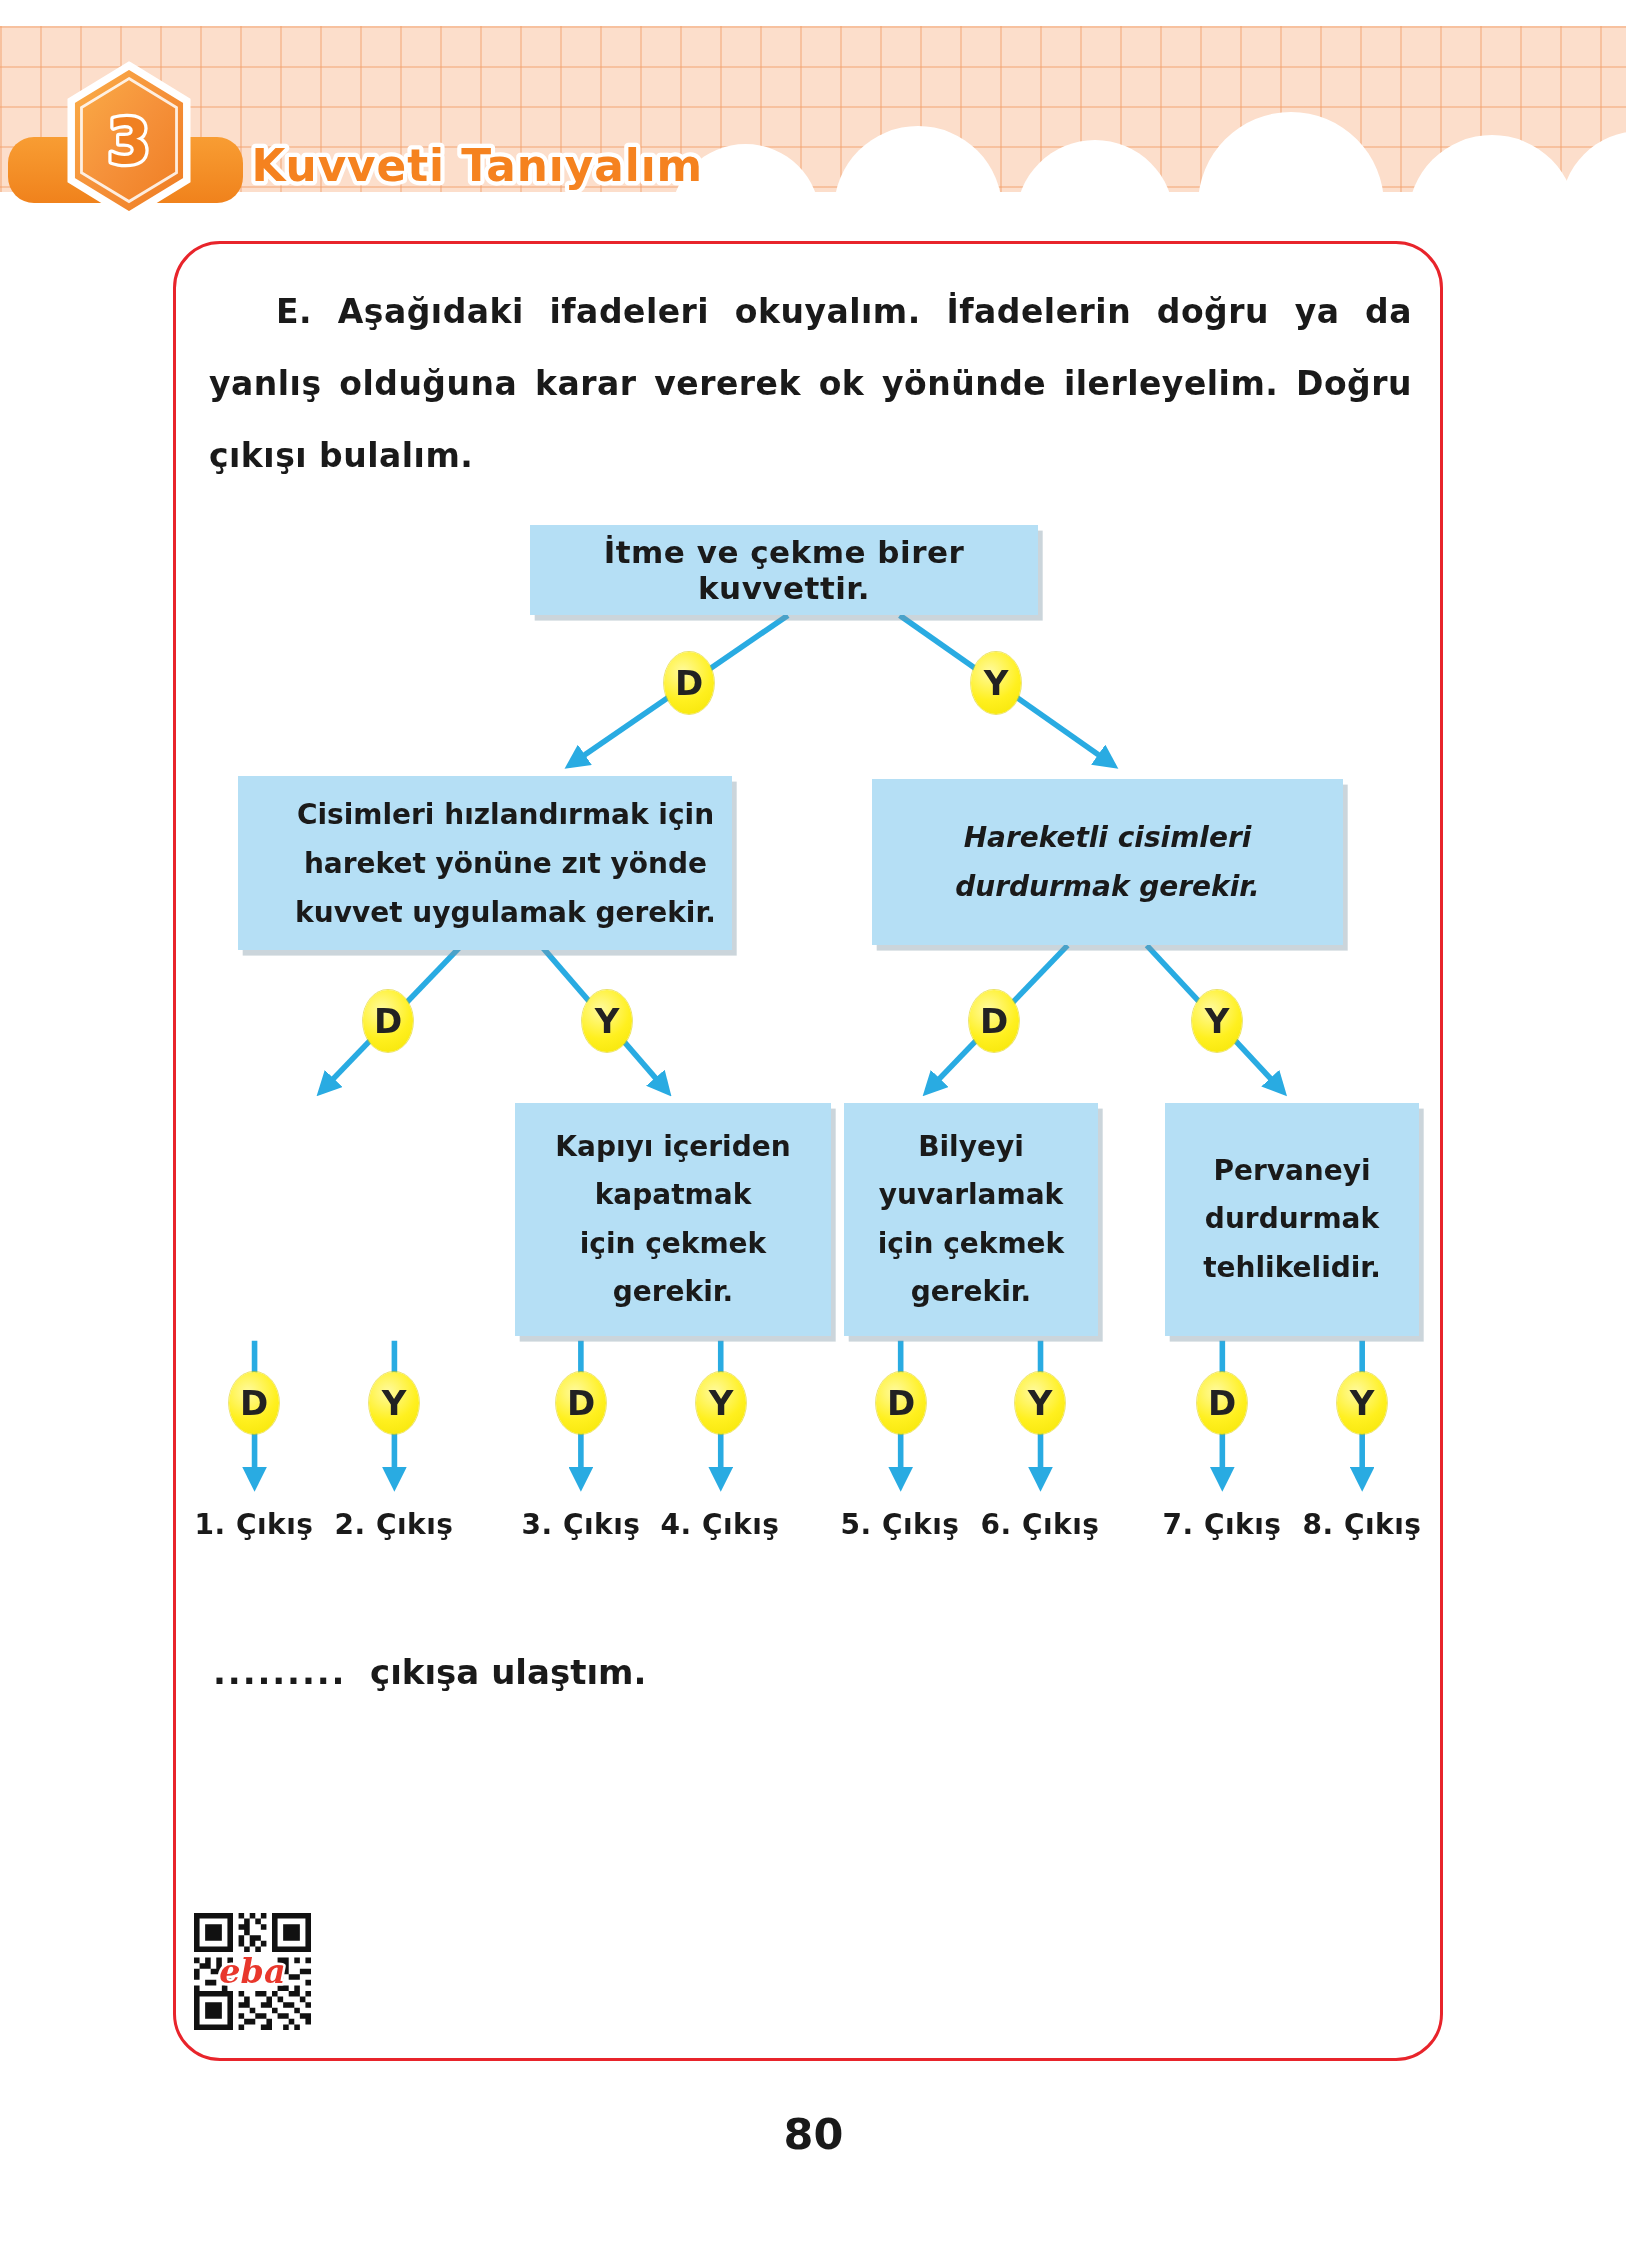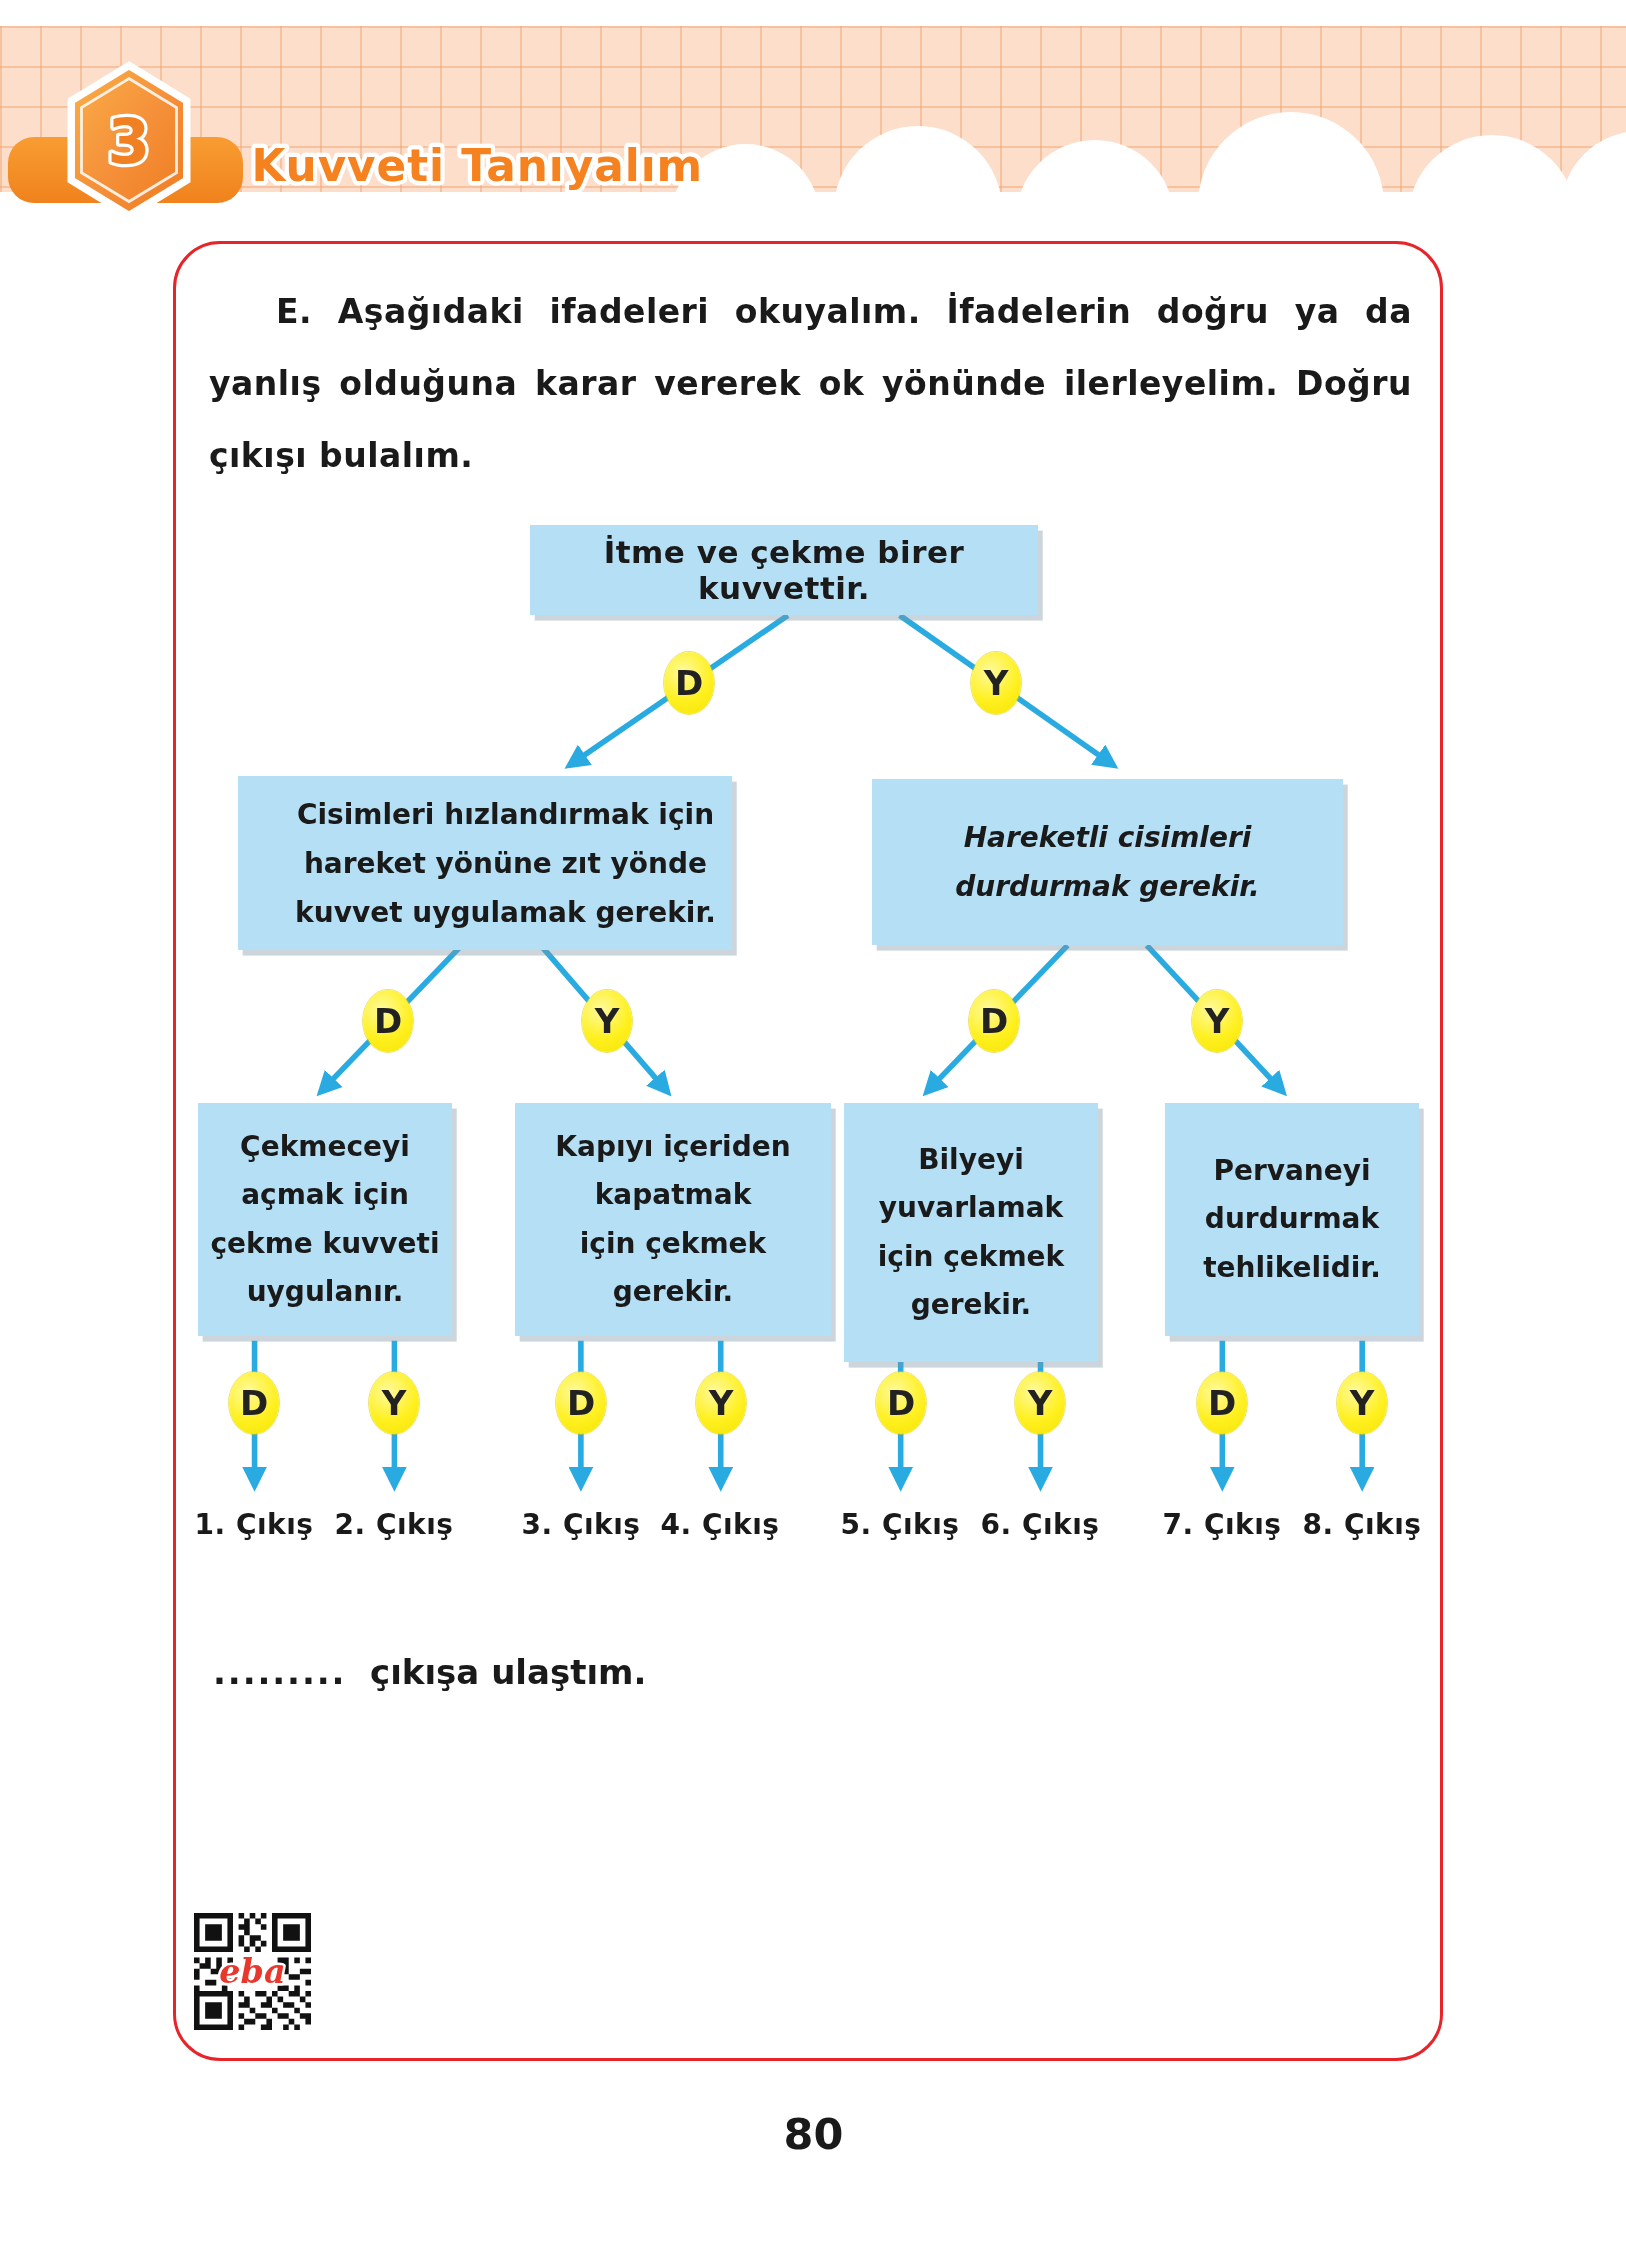--- a/index.html
+++ b/index.html
@@ -117,29 +117,25 @@
       <line x1="1461" y1="1438" x2="1461" y2="1592"></line>
     </g>
   </svg>
 
   <div class="node root" style="left:530px;top:525px;width:508px;height:90px;">İtme ve çekme birer kuvvettir.</div>
   <div class="node mid" style="left:238px;top:776px;width:494px;height:174px;padding-left:41px;">Cisimleri hızlandırmak için
 hareket yönüne zıt yönde
 kuvvet uygulamak gerekir.</div>
   <div class="node mid" style="left:872px;top:779px;width:471px;height:166px;font-style:italic;">Hareketli cisimleri
 durdurmak gerekir.</div>
-  <div class="node leaf" style="left:198px;top:1103px;width:254px;height:233px;">Çekmeceyi
-açmak için
-çekme kuvveti
-uygulanır.</div>
   <div class="node leaf" style="left:515px;top:1103px;width:316px;height:233px;">Kapıyı içeriden
 kapatmak
 için çekmek
 gerekir.</div>
-  <div class="node leaf" style="left:844px;top:1103px;width:254px;height:259px;">Bilyeyi
+  <div class="node leaf" style="left:844px;top:1103px;width:254px;height:233px;">Bilyeyi
 yuvarlamak
 için çekmek
 gerekir.</div>
   <div class="node leaf" style="left:1165px;top:1103px;width:254px;height:233px;">Pervaneyi
 durdurmak
 tehlikelidir.</div>
 
   <div class="badge" style="left:689px;top:683px;">D</div>
   <div class="badge" style="left:996px;top:683px;">Y</div>
   <div class="badge" style="left:388px;top:1021px;">D</div>

